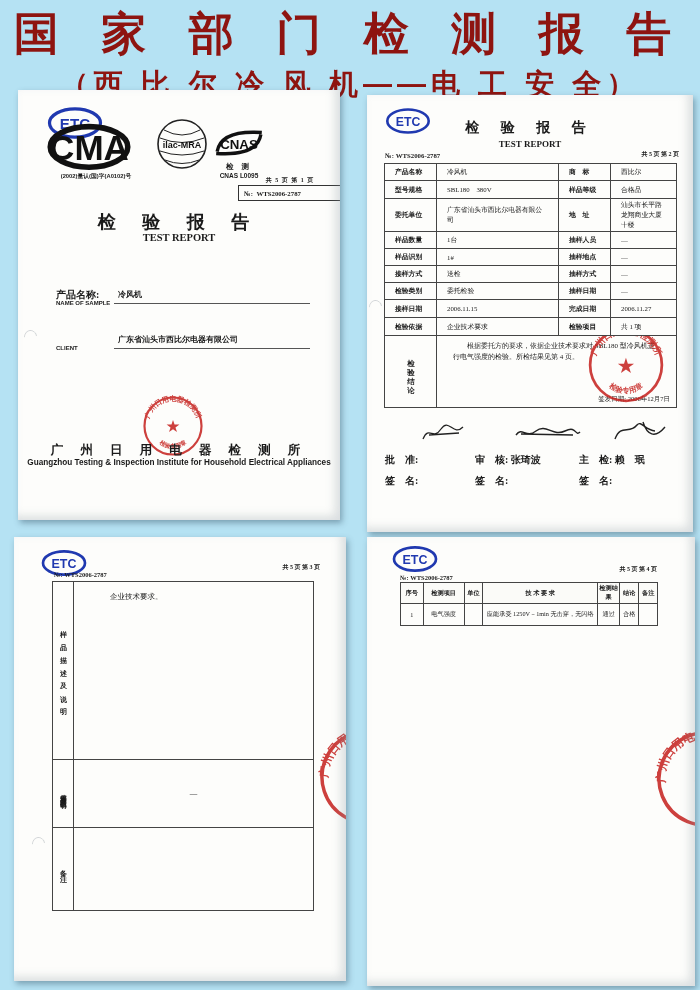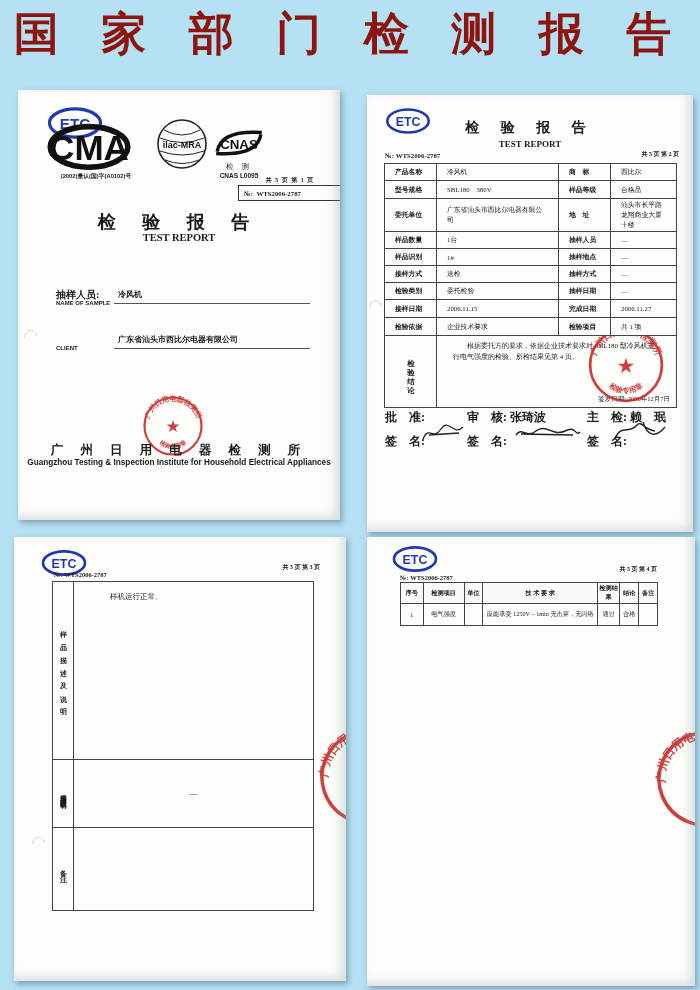--- a/index.html
+++ b/index.html
@@ -36,21 +36,21 @@
   
   .stamp { position:absolute; opacity:.85; }
   .stamp text, .stamp textPath { font-family:"Liberation Serif", serif; }
 
   
   .d1-etc   { left:28px; top:16px; width:58px; height:34px; }
   .d1-cma   { left:28px; top:32px; width:86px; height:48px; }
   .d1-cmacap{ left:18px; top:82px; width:120px; font-size:5.8px; font-weight:bold; text-align:center; }
   .d1-ilac  { left:138px; top:28px; width:52px; height:52px; }
   .d1-cnas  { left:194px; top:34px; width:54px; height:38px; }
-  .d1-cnascap1 { left:196px; top:72px; width:50px; text-align:center; font-size:7.5px; font-weight:normal; letter-spacing:3px; }
+  .d1-cnascap1 { left:196px; top:72px; width:50px; text-align:center; font-size:7.5px; font-weight:bold; letter-spacing:3px; }
   .d1-cnascap2 { left:188px; top:82px; width:66px; text-align:center; font-size:6.5px; font-weight:bold; }
   .d1-pageinfo { left:222px; top:86px; width:100px; font-size:6px; font-weight:bold; text-align:center; letter-spacing:1px; }
   .d1-nobox { left:220px; top:95px; width:104px; height:16px; border:1px solid #333;
               font-size:6.8px; font-weight:bold; line-height:15px; padding-left:5px; }
   .d1-title { left:0; top:120px; width:100%; text-align:center; font-size:18px; font-weight:bold; letter-spacing:11px; }
   .d1-title-en { left:0; top:142px; width:100%; text-align:center; font-size:10.5px; font-weight:bold; }
   .field { position:absolute; left:38px; width:248px; height:30px; }
   .f1 { top:198px; } .f2 { top:243px; } .f3 { top:286px; }
   .fcn { font-size:10px; font-weight:bold; }
   .fen { position:absolute; left:0; top:12px; font-size:6px; font-weight:bold; font-family:"Liberation Sans",sans-serif; white-space:nowrap; }
@@ -77,21 +77,21 @@
   .t2 tr:nth-child(7){height:17px} .t2 tr:nth-child(8){height:18px}
   .t2 tr:nth-child(9){height:18px} .t2 tr:nth-child(10){height:72px}
   .vt { writing-mode:vertical-lr; text-orientation:upright; display:inline-block; }
   .t2 td.vl { text-align:center; vertical-align:middle; }
   .t2 td.vl .vt { letter-spacing:9px; font-weight:bold; font-size:7.5px; }
   .t2 td.cc { position:relative; vertical-align:top; }
   .ctext { font-size:7px; line-height:1.6; padding:4px 6px 0 6px; text-indent:14px; }
   .idate { position:absolute; right:6px; bottom:3px; font-size:6.5px; }
   .d2-stamp { left:150px; top:-10px; width:78px; height:78px; }
   .sigs { position:absolute; left:0; top:312px; width:100%; height:60px; }
-  .sigcol { position:absolute; font-size:12px; font-weight:bold; }
+  .sigcol { position:absolute; font-size:10px; font-weight:bold;margin-top:44px; }
   .sigcol div { margin-bottom:7px; }
   .sigsvg { position:absolute; }
 
   
   .d3-etc { left:26px; top:12px; width:48px; height:28px; }
   .d3-pageinfo { right:26px; top:26px; font-size:6px; font-weight:bold; }
   .d3-no { left:40px; top:34px; font-size:6.5px; font-weight:bold; }
   .t3 { position:absolute; left:38px; top:44px; width:262px; border:1.2px solid #444; }
   .t3row { display:flex; border-bottom:1px solid #444; }
   .t3row:last-child { border-bottom:none; }
@@ -114,20 +114,21 @@
   .t4 th, .t4 td { border:1px solid #444; font-size:6.2px; padding:1px; text-align:center; }
   .t4 th { font-weight:bold; height:20px; background:#fbfbf8; }
   .t4 td { height:22px; }
   .d4-stamp { left:288px; top:192px; width:100px; height:100px; transform:rotate(-22deg); }
 </style>
 </head>
 <body>
 
 <div class="banner">
   <div class="t1">国 家 部 门 检 测 报 告</div>
+  <div class="t2">（西 比 尔 冷 风 机——电 工 安 全）</div>
 </div>
 
 <div class="doc doc1">
   <svg class="abs d1-etc" viewBox="0 0 60 36">
     <ellipse cx="30" cy="18" rx="27" ry="15" fill="none" stroke="#2039b0" stroke-width="3.4"></ellipse>
     <text x="30" y="24" text-anchor="middle" font-size="16" font-weight="bold" fill="#2039b0" font-family="Liberation Sans, sans-serif">ETC</text>
   </svg>
   <svg class="abs d1-cma" viewBox="0 0 90 52">
     <ellipse cx="45" cy="27" rx="42" ry="22" fill="none" stroke="#111" stroke-width="6"></ellipse>
     <text x="45" y="41" text-anchor="middle" font-size="38" font-weight="bold" fill="#111" font-family="Liberation Sans, sans-serif">CMA</text>
@@ -146,21 +147,21 @@
   <div class="abs d1-cnascap2 sans">CNAS L0095</div>
   <div class="abs d1-pageinfo">共 5 页 第 1 页</div>
   <div class="abs d1-nobox">
     <span>№:</span>&nbsp;
     <span>WTS2006-2787</span>
   </div>
   <div class="abs d1-title">检 验 报 告</div>
   <div class="abs d1-title-en">TEST REPORT</div>
 
   <div class="field f1">
-    <div class="fcn">抽样人员:</div>
+    <div class="fcn">产品名称:</div>
     <div class="fen">NAME OF SAMPLE</div>
     <div class="fval">冷风机</div>
     <div class="fline"></div>
   </div>
   <div class="field f2">
     <div class="fen">CLIENT</div>
     <div class="fval">广东省汕头市西比尔电器有限公司</div>
     <div class="fline"></div>
   </div>
 
@@ -274,28 +275,28 @@
     </table>
 
   <div class="sigs">
     <div class="sigcol" style="left:18px; top:2px;">
       <div>批　准:</div>
       <div>签　名:</div>
     </div>
     <svg class="sigsvg" style="left:52px; top:14px;" width="52" height="24" viewBox="0 0 52 24">
       <path d="M4,18 C10,4 14,20 22,8 S34,16 44,6 M10,14 L40,12" stroke="#222" stroke-width="1.3" fill="none"></path>
     </svg>
-    <div class="sigcol" style="left:100px; top:2px;">
+    <div class="sigcol" style="left:108px; top:2px;">
       <div>审　核: 张琦波</div>
       <div>签　名:</div>
     </div>
     <svg class="sigsvg" style="left:146px; top:16px;" width="70" height="20" viewBox="0 0 70 20">
       <path d="M3,12 C9,3 13,16 23,8 S40,14 52,8 S62,14 67,9 M8,11 L60,12" stroke="#222" stroke-width="1.4" fill="none"></path>
     </svg>
-    <div class="sigcol" style="left:220px; top:2px;">
+    <div class="sigcol" style="left:212px; top:2px;">
       <div>主　检: 赖　珉</div>
       <div>签　名:</div>
     </div>
     <svg class="sigsvg" style="left:242px; top:10px;" width="60" height="30" viewBox="0 0 60 30">
       <path d="M6,22 C12,6 20,18 28,8 C32,3 36,13 46,14 M34,5 C38,18 46,22 56,10" stroke="#222" stroke-width="1.4" fill="none"></path>
     </svg>
   </div>
   <div class="hole" style="left:2px; top:205px;"></div>
 </div>
 
@@ -308,21 +309,21 @@
   <div class="abs d3-no">
     <span>№:</span>
     <span>WTS2006-2787</span>
   </div>
 
   <div class="t3">
     <div class="t3row r3a">
       <div class="t3label">
         <span class="vt">样品描述及说明</span>
       </div>
-      <div class="t3c">样机运行正常。</div>
+      <div class="t3c">企业技术要求。</div>
     </div>
     <div class="t3row r3b">
       <div class="t3label">
         <span class="vt">偏离标准方法的说明</span>
       </div>
       <div class="t3c">—</div>
     </div>
     <div class="t3row r3c">
       <div class="t3label">
         <span class="vt">备注</span>

